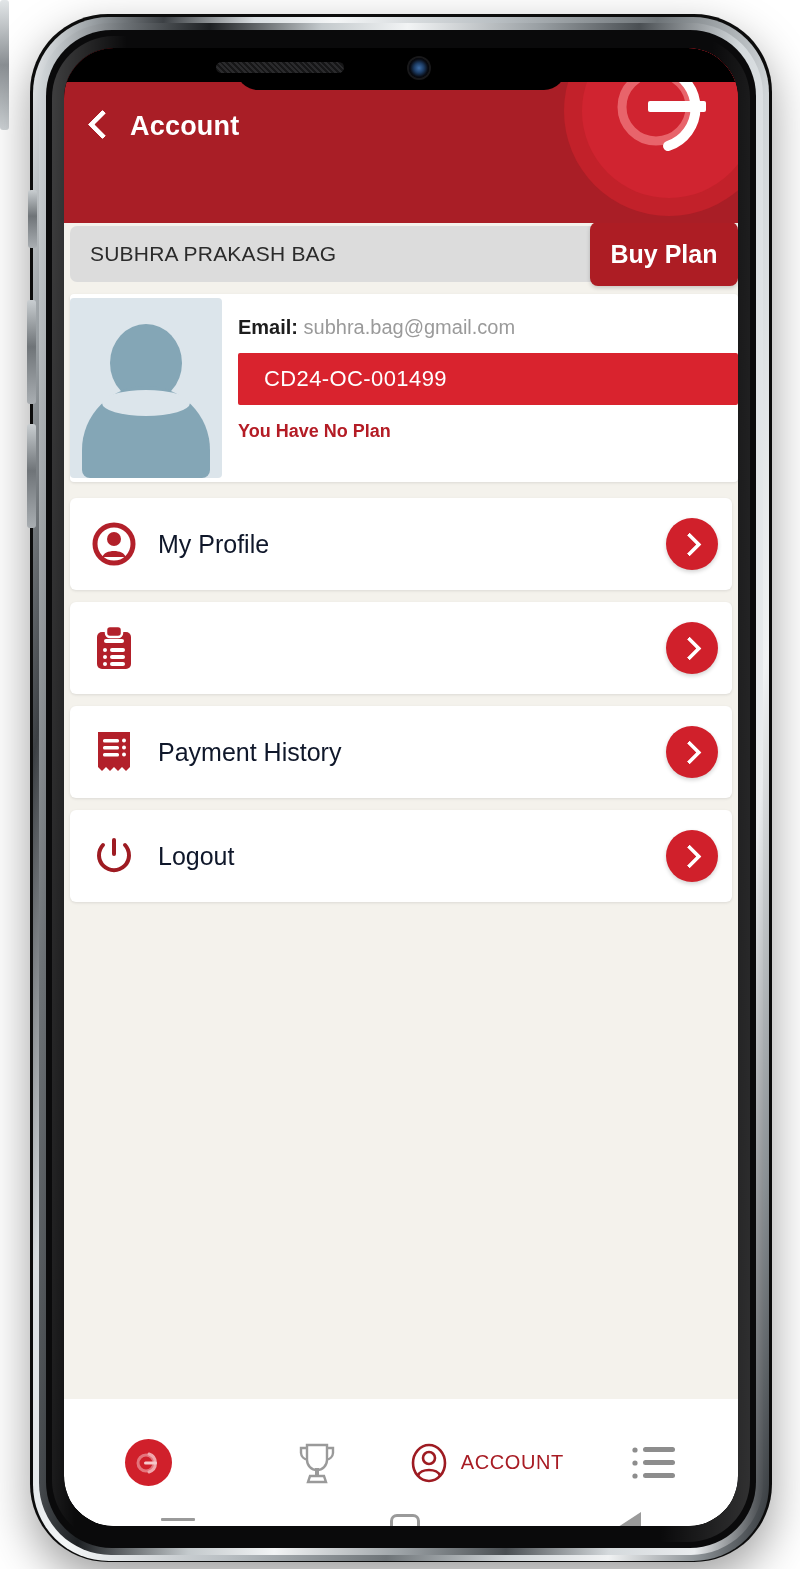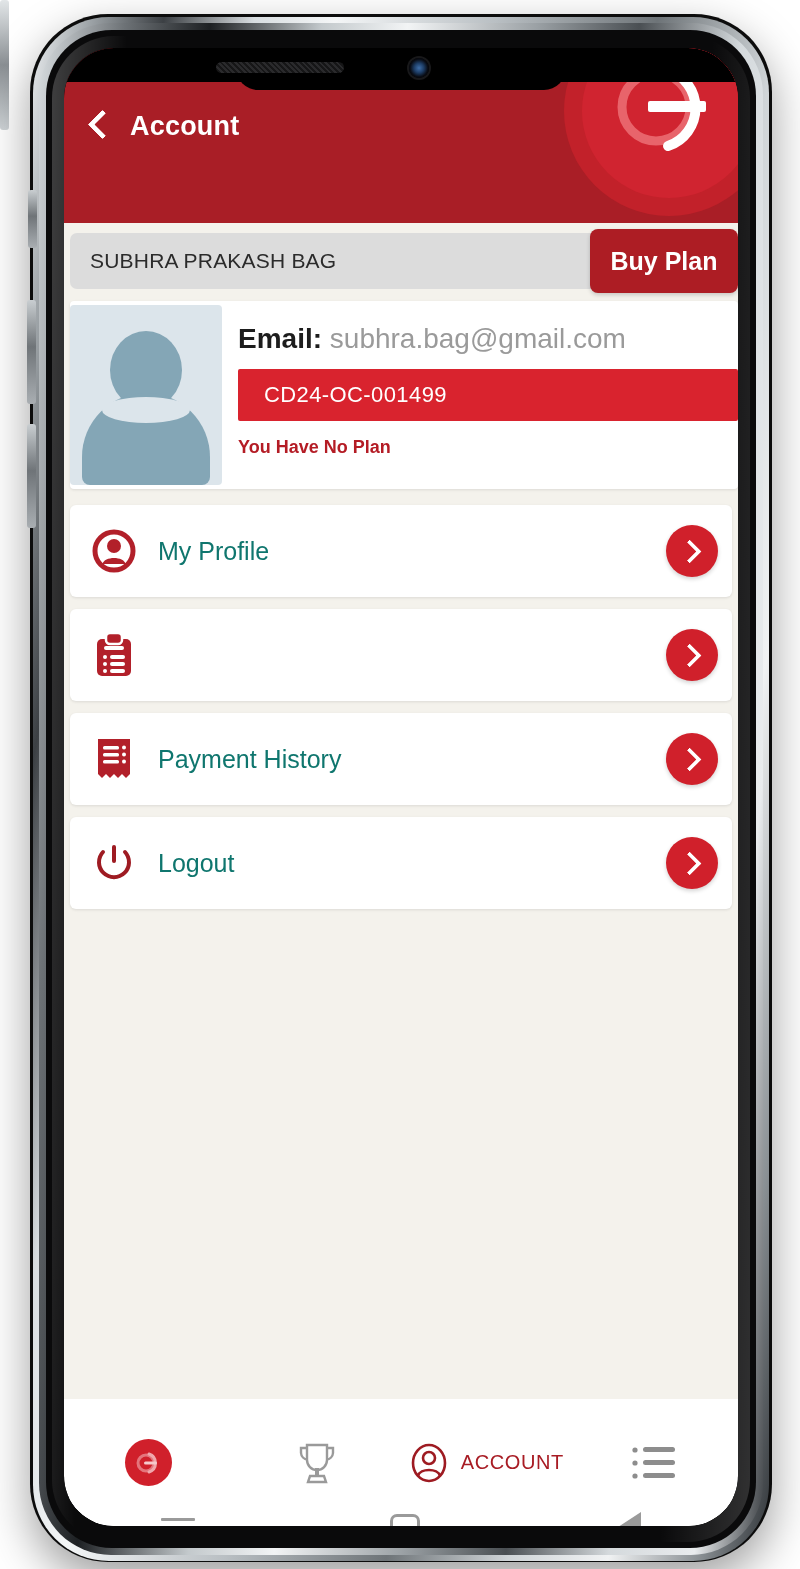--- a/index.html
+++ b/index.html
@@ -106,21 +106,21 @@
             border-radius:50%; background:#D02430; }
   .logo-mark{ position:absolute; left:40px; top:44px; width:128px; height:124px; }
 
   
   .content{
     position:absolute; left:0; top:175px; width:674px; height:1176px;
     background:#F4F2EC; z-index:3; overflow:hidden;
   }
 
   .name-bar{
-    margin:10px 6px 0 6px; height:56px; background:#DCDCDC; border-radius:7px;
+    margin:3px 6px 0 6px; height:56px; background:#DCDCDC; border-radius:7px;
     display:flex; align-items:center; position:relative;
   }
   .name-text{ font-size:21px; color:#2b2b2b; padding-left:20px; letter-spacing:.2px; }
   .buy-plan{
     position:absolute; right:-6px; top:-4px; height:64px; min-width:148px;
     background:#AD1D24; border-radius:8px; color:#fff;
     font-size:25px; font-weight:bold; display:flex; align-items:center; justify-content:center;
     padding:12px 16px; box-shadow:0 2px 4px rgba(0,0,0,.18);
   }
 
@@ -134,38 +134,38 @@
   }
   .av-head{ position:absolute; left:50%; transform:translateX(-50%); top:26px;
             width:72px; height:78px; border-radius:50%; background:#84A6B6; }
   .av-body{ position:absolute; left:50%; transform:translateX(-50%); bottom:0;
             width:128px; height:92px; background:#84A6B6;
             border-radius:64px 64px 8px 8px; }
   .av-gap{ position:absolute; left:50%; transform:translateX(-50%); top:92px;
            width:88px; height:26px; border-radius:50%; background:#DCE5EB; }
 
   .pcard-right{ flex:1; padding:22px 0 0 16px; }
-  .email-line{ font-size:28px; color:#9a9a9a; white-space:nowrap; }
+  .email-line{ font-size:20px; color:#9a9a9a; white-space:nowrap; }
   .email-line b{ color:#1d1d1d; font-weight:bold; }
   .id-bar{
     margin-top:14px; height:52px; background:#D9232E; border-radius:2px;
     display:flex; align-items:center; padding-left:26px;
     color:#fff; font-size:22px; letter-spacing:.4px;
   }
   .no-plan{ margin-top:16px; color:#B41C25; font-size:18px; font-weight:bold; }
 
   
   .menu{ margin-top:16px; }
   .menu-row{
     margin:0 6px 12px 6px; height:92px; background:#fff; border-radius:6px;
     display:flex; align-items:center; position:relative;
     box-shadow:0 1px 3px rgba(0,0,0,.10);
   }
   .menu-icon{ width:88px; display:flex; align-items:center; justify-content:center; flex:0 0 auto; }
-  .menu-label{ font-size:25px; color:#0f766e; }
+  .menu-label{ font-size:25px; color:#0f172a; }
   .chev-btn{
     position:absolute; right:14px; top:50%; transform:translateY(-50%);
     width:52px; height:52px; border-radius:50%; background:#D0202B;
     display:flex; align-items:center; justify-content:center;
     box-shadow:0 2px 4px rgba(0,0,0,.18);
   }
   .chev-btn::before{
     content:""; width:13px; height:13px; border-top:4px solid #fff; border-right:4px solid #fff;
     transform:rotate(45deg) translate(-2px,2px); border-radius:1px;
   }

